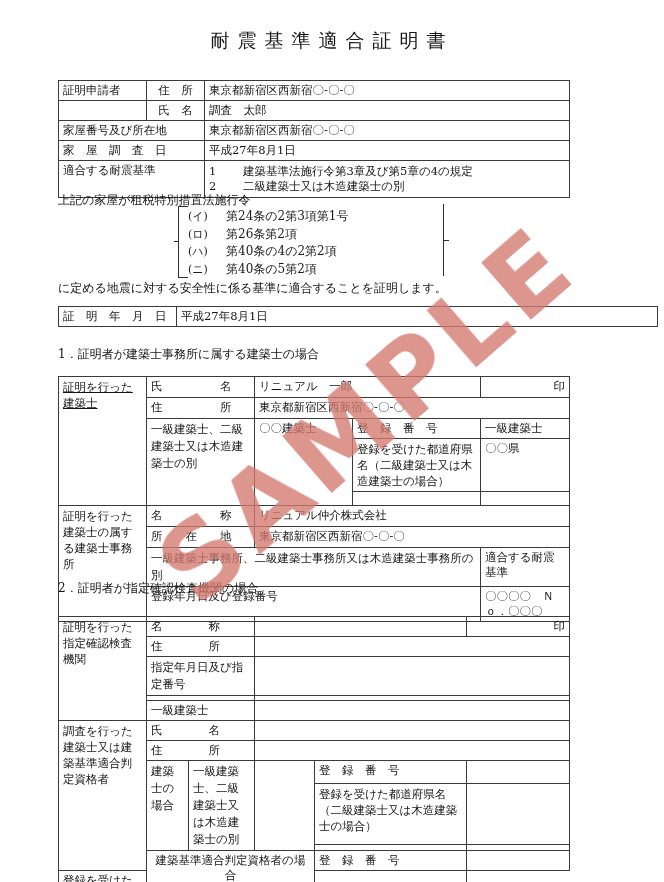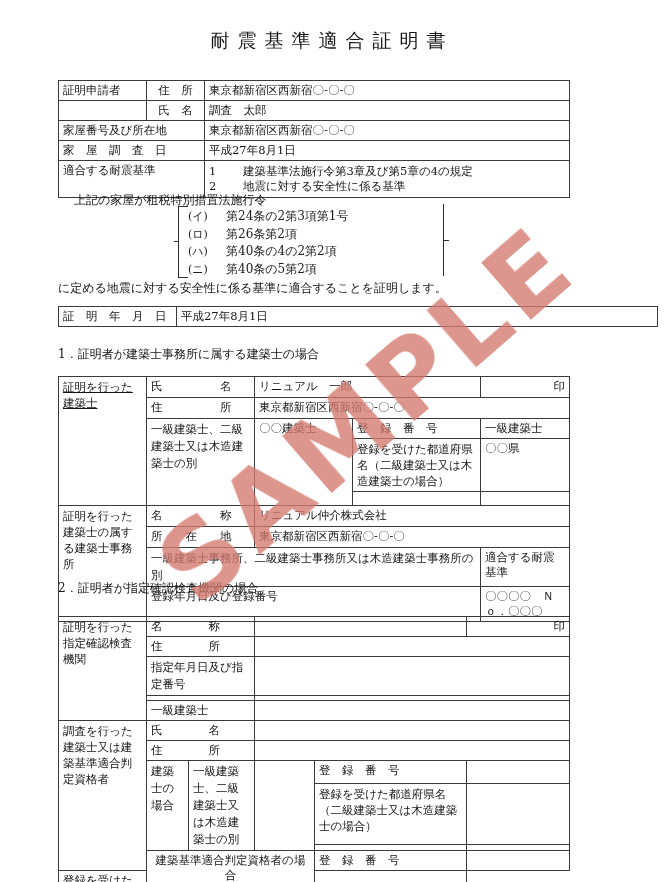--- a/index.html
+++ b/index.html
@@ -185,28 +185,28 @@
       </tr>
       <tr>
         <td class="vmid" colspan="2">適合する耐震基準</td>
         <td style="padding-top:3px;padding-bottom:3px;">
           <div style="display:flex;">
             <span style="width:34px">1</span>
             <span>建築基準法施行令第3章及び第5章の4の規定</span>
           </div>
           <div style="display:flex;">
             <span style="width:34px">2</span>
-            <span>地震に対する安全性に係る基準</span>
+            <span>二級建築士又は木造建築士の別</span>
           </div>
         </td>
       </tr>
     </tbody>
   </table>
 
-  <div class="para" style="left:74px; top:192px;">上記の家屋が租税特別措置法施行令</div>
+  <div class="para" style="left:58px; top:192px;">上記の家屋が租税特別措置法施行令</div>
 
   <div class="brace-left"></div>
   <div class="brace-right"></div>
 
   <div id="clause-list">
     <div class="row">
       <span class="mk">(イ)</span>
       <span class="tx">第24条の2第3項第1号</span>
     </div>
     <div class="row">

